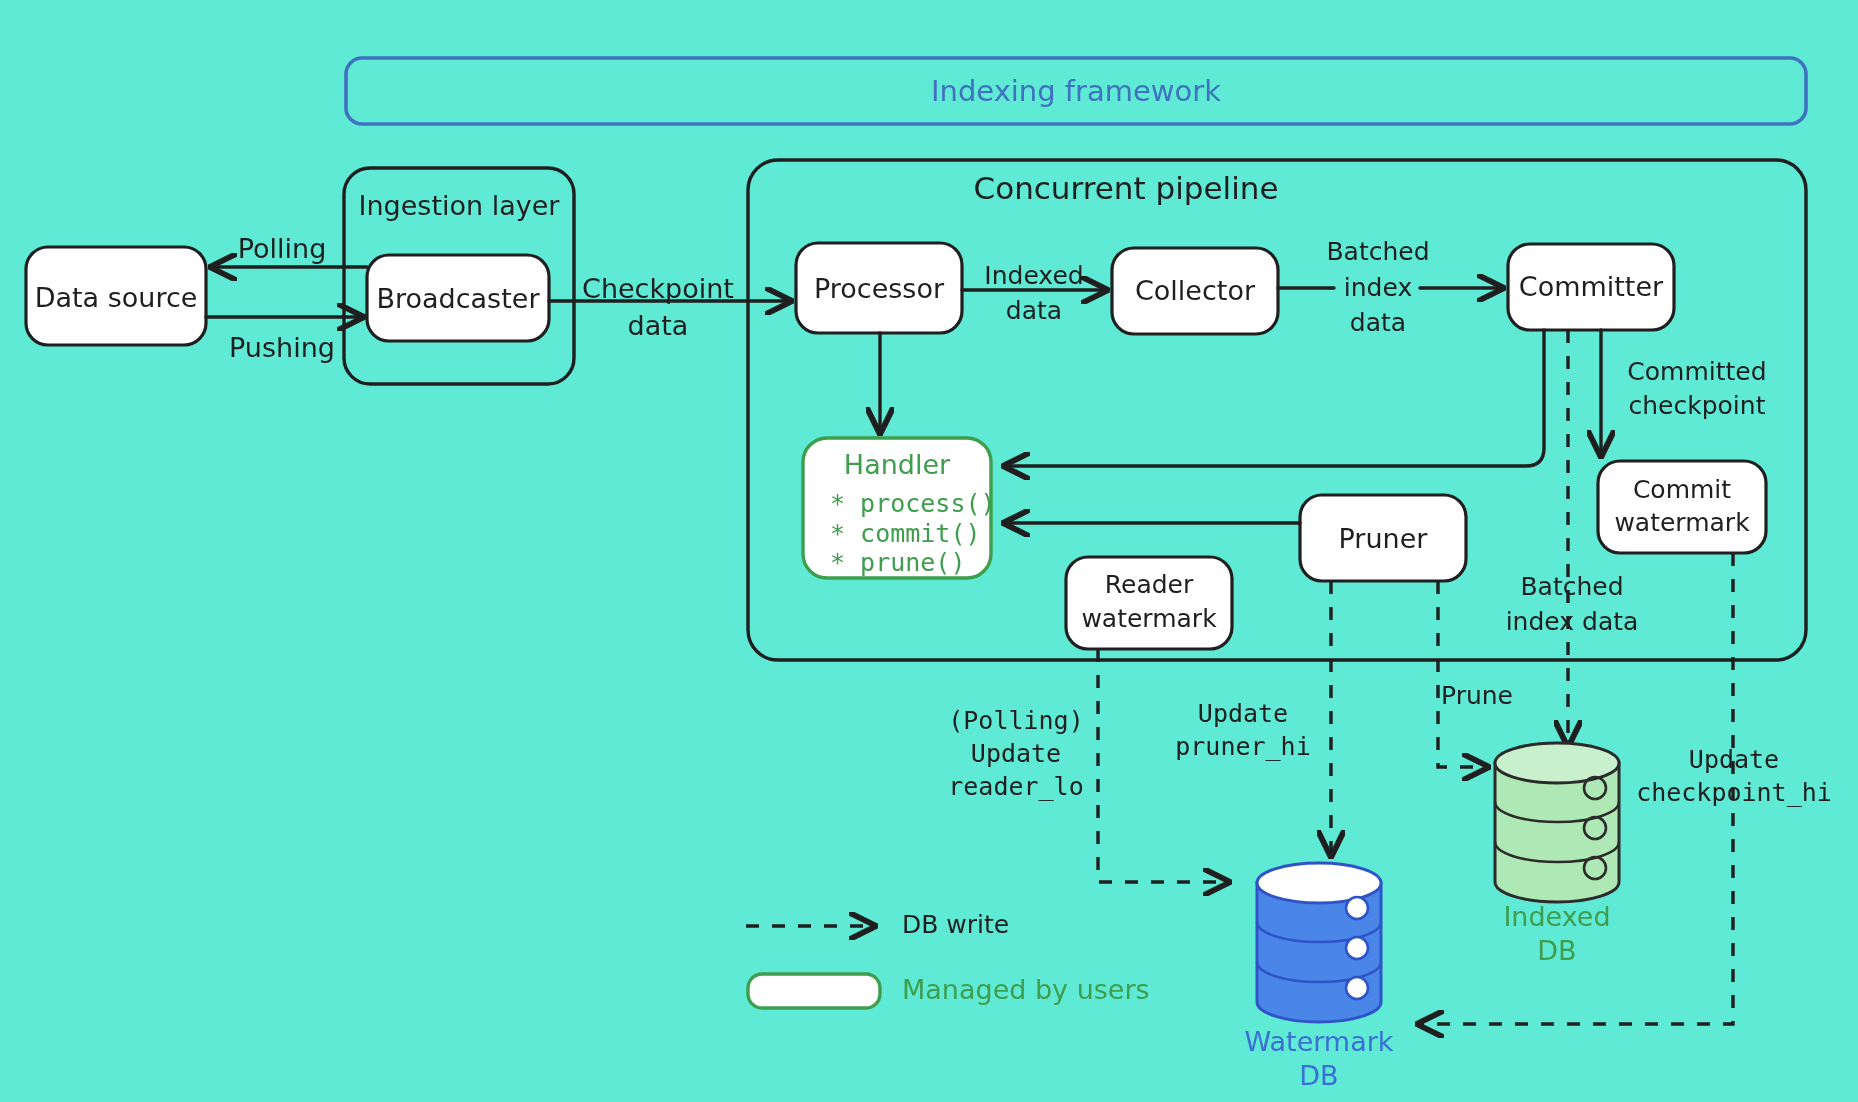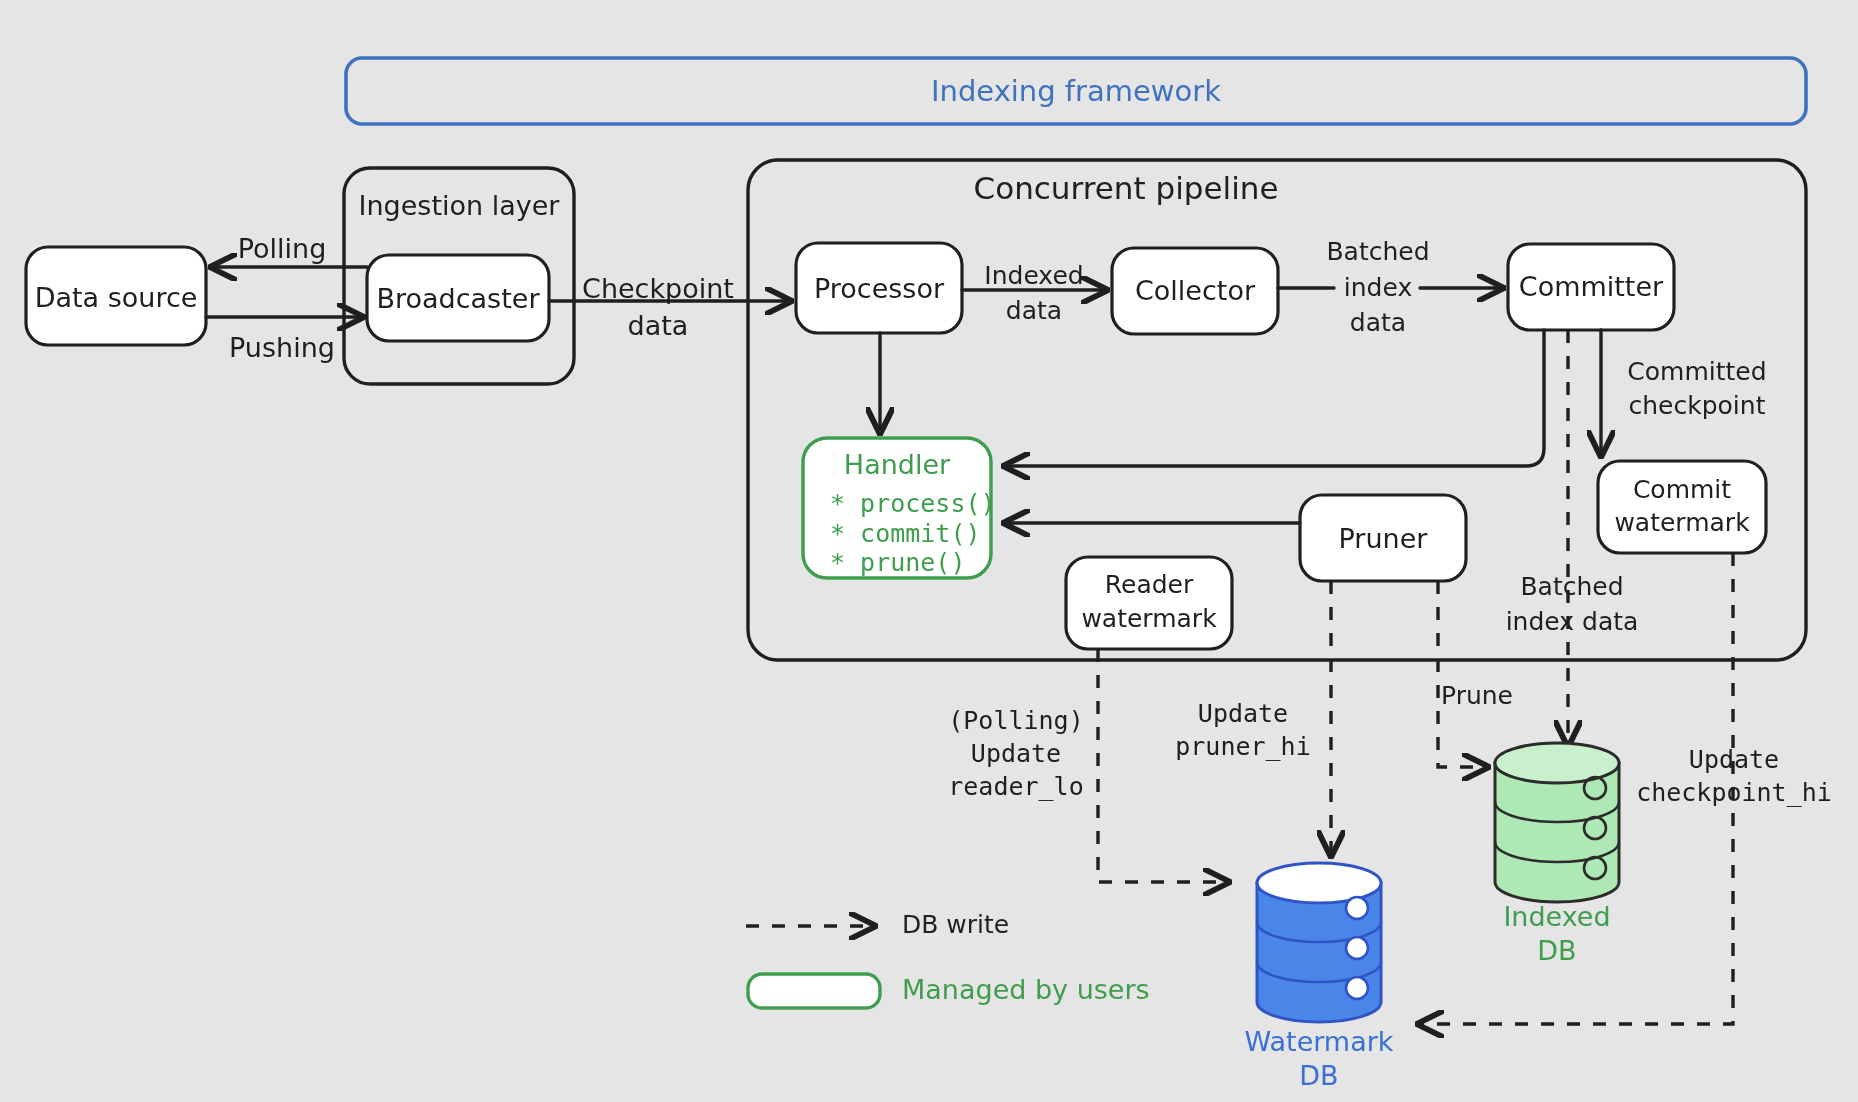--- a/index.html
+++ b/index.html
@@ -10,21 +10,21 @@
   body {
     width: 1858px;
     height: 1102px;
     overflow: hidden;
     font-family: "DejaVu Sans", sans-serif;
   }
   #canvas {
     position: relative;
     width: 1858px;
     height: 1102px;
-    background: #e5e5e5;
+    background: #5eead4;
   }
   svg#diagram {
     position: absolute;
     top: 0;
     left: 0;
     width: 1858px;
     height: 1102px;
   }
   .hand {
     font-family: "DejaVu Sans", sans-serif;

